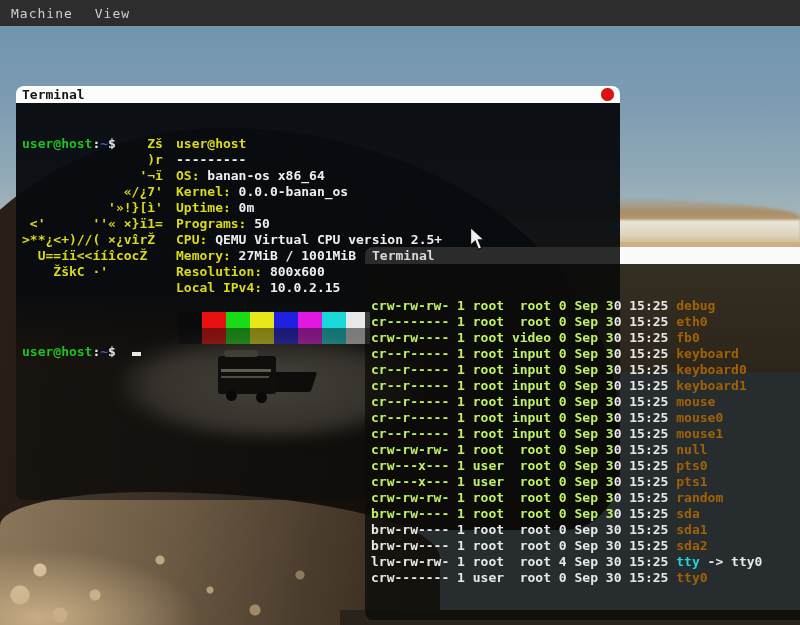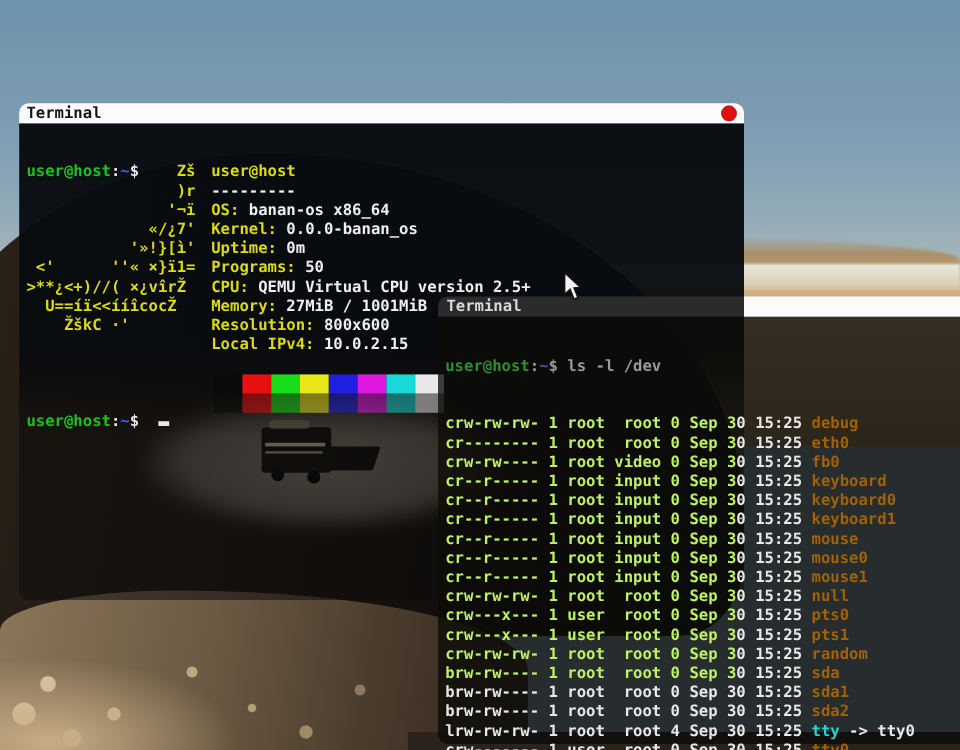--- a/index.html
+++ b/index.html
@@ -131,24 +131,27 @@
       <div class="palette" id="fetchpalette"><div class="palrow normal"><div class="swatch" style="background: rgb(10, 10, 10);"></div><div class="swatch" style="background: rgb(232, 16, 16);"></div><div class="swatch" style="background: rgb(24, 220, 24);"></div><div class="swatch" style="background: rgb(232, 232, 24);"></div><div class="swatch" style="background: rgb(32, 32, 224);"></div><div class="swatch" style="background: rgb(224, 24, 224);"></div><div class="swatch" style="background: rgb(24, 216, 216);"></div><div class="swatch" style="background: rgb(232, 232, 232);"></div></div><div class="palrow bright"><div class="swatch" style="background: rgb(10, 10, 10);"></div><div class="swatch" style="background: rgb(232, 16, 16);"></div><div class="swatch" style="background: rgb(24, 220, 24);"></div><div class="swatch" style="background: rgb(232, 232, 24);"></div><div class="swatch" style="background: rgb(32, 32, 224);"></div><div class="swatch" style="background: rgb(224, 24, 224);"></div><div class="swatch" style="background: rgb(24, 216, 216);"></div><div class="swatch" style="background: rgb(232, 232, 232);"></div></div></div>
       <div class="line promptline" id="t1prompt"><span class="u">user@host</span><span class="w">:</span><span class="b">~</span><span class="w">$ </span><span class="cursorblock"></span></div>
     </div>
   </div>
 
   <div class="window t2">
     <div class="titlebar">
       <span>Terminal</span>
     </div>
     <div class="content" id="t2content">
-      <div class="line dim" id="t2cmd"><span class="u">user@host</span><span class="w">:</span><span class="b">~</span><span class="w">$ </span><span class="cmdtext">ls -l /dev</span></div>
       <div id="lsrows"><div class="line"><span class="dimleft">crw-rw-rw- 1 root  root 0 Sep 3</span><span class="restpart">0 15:25 </span><span class="name-yellow">debug</span></div><div class="line"><span class="dimleft">cr-------- 1 root  root 0 Sep 3</span><span class="restpart">0 15:25 </span><span class="name-yellow">eth0</span></div><div class="line"><span class="dimleft">crw-rw---- 1 root video 0 Sep 3</span><span class="restpart">0 15:25 </span><span class="name-yellow">fb0</span></div><div class="line"><span class="dimleft">cr--r----- 1 root input 0 Sep 3</span><span class="restpart">0 15:25 </span><span class="name-yellow">keyboard</span></div><div class="line"><span class="dimleft">cr--r----- 1 root input 0 Sep 3</span><span class="restpart">0 15:25 </span><span class="name-yellow">keyboard0</span></div><div class="line"><span class="dimleft">cr--r----- 1 root input 0 Sep 3</span><span class="restpart">0 15:25 </span><span class="name-yellow">keyboard1</span></div><div class="line"><span class="dimleft">cr--r----- 1 root input 0 Sep 3</span><span class="restpart">0 15:25 </span><span class="name-yellow">mouse</span></div><div class="line"><span class="dimleft">cr--r----- 1 root input 0 Sep 3</span><span class="restpart">0 15:25 </span><span class="name-yellow">mouse0</span></div><div class="line"><span class="dimleft">cr--r----- 1 root input 0 Sep 3</span><span class="restpart">0 15:25 </span><span class="name-yellow">mouse1</span></div><div class="line"><span class="dimleft">crw-rw-rw- 1 root  root 0 Sep 3</span><span class="restpart">0 15:25 </span><span class="name-yellow">null</span></div><div class="line"><span class="dimleft">crw---x--- 1 user  root 0 Sep 3</span><span class="restpart">0 15:25 </span><span class="name-yellow">pts0</span></div><div class="line"><span class="dimleft">crw---x--- 1 user  root 0 Sep 3</span><span class="restpart">0 15:25 </span><span class="name-yellow">pts1</span></div><div class="line"><span class="dimleft">crw-rw-rw- 1 root  root 0 Sep 3</span><span class="restpart">0 15:25 </span><span class="name-yellow">random</span></div><div class="line"><span class="dimleft">brw-rw---- 1 root  root 0 Sep 3</span><span class="restpart">0 15:25 </span><span class="name-yellow">sda</span></div><div class="line"><span class="brightleft">brw-rw---- 1 root  root 0 Sep 3</span><span class="restpart">0 15:25 </span><span class="name-yellow">sda1</span></div><div class="line"><span class="brightleft">brw-rw---- 1 root  root 0 Sep 3</span><span class="restpart">0 15:25 </span><span class="name-yellow">sda2</span></div><div class="line"><span class="brightleft">lrw-rw-rw- 1 root  root 4 Sep 3</span><span class="restpart">0 15:25 </span><span class="name-cyan">tty</span><span class="suffix"> -&gt; tty0</span></div><div class="line"><span class="brightleft">crw------- 1 user  root 0 Sep 3</span><span class="restpart">0 15:25 </span><span class="name-yellow">tty0</span></div></div>
       
     </div>
   </div>
 
+  <div class="menubar">
+    <span class="menu-item">Machine</span>
+    <span class="menu-item">View</span>
+  </div>
 
   <svg class="mousecursor" width="18" height="26" viewBox="0 0 14 22">
     <path d="M1.5 1 L1.5 16.5 L5.4 12.8 L8.1 19.8 L10.9 18.6 L8.2 11.8 L13 11.6 Z" fill="#f2f2f2" stroke="#111" stroke-width="1.1"></path>
   </svg>
 
 </div>
 
 </body></html>

